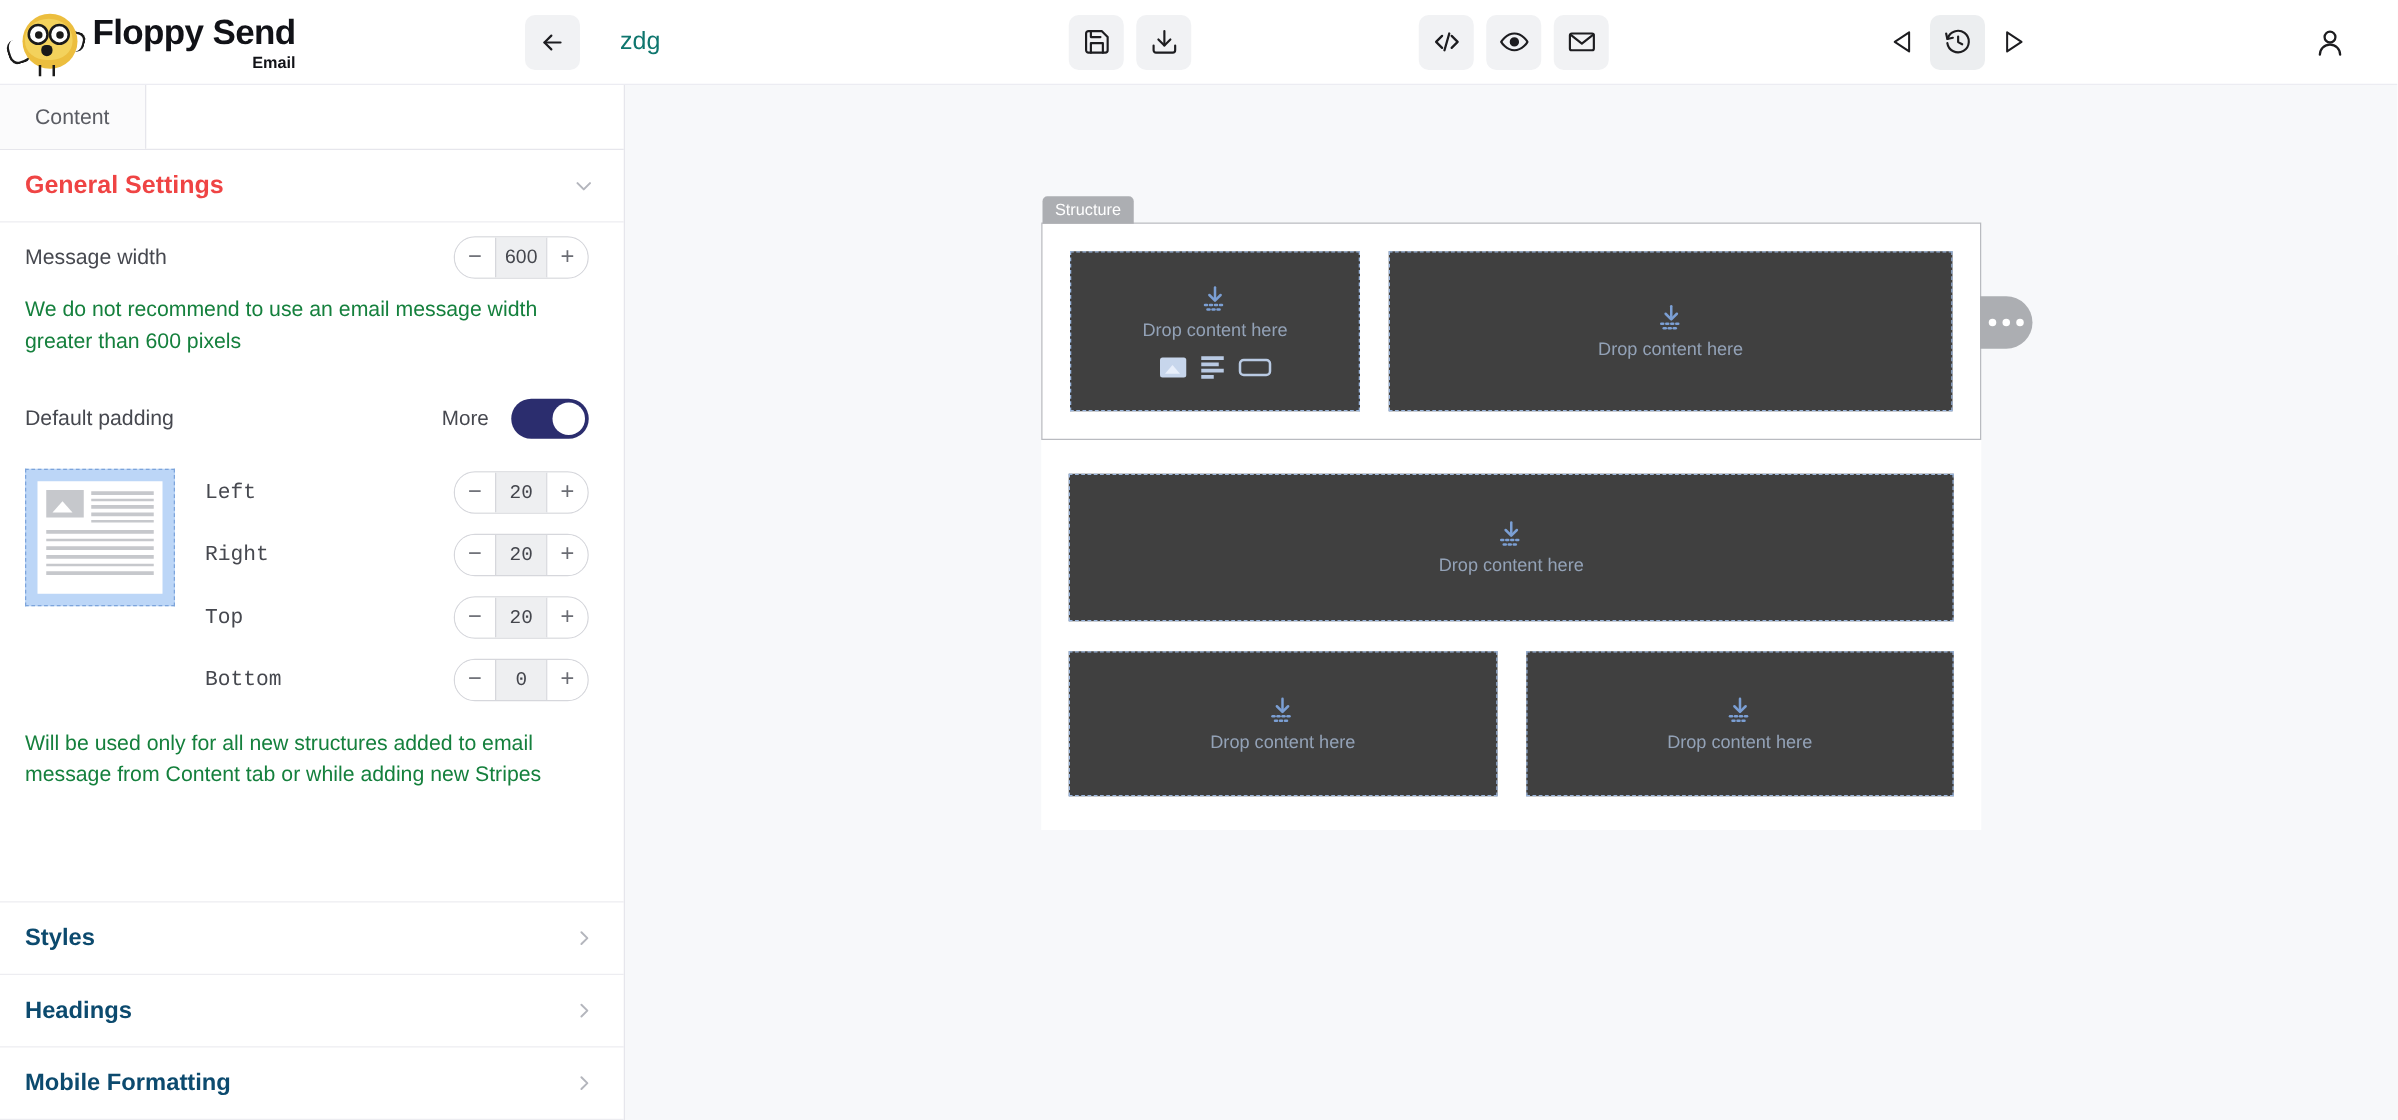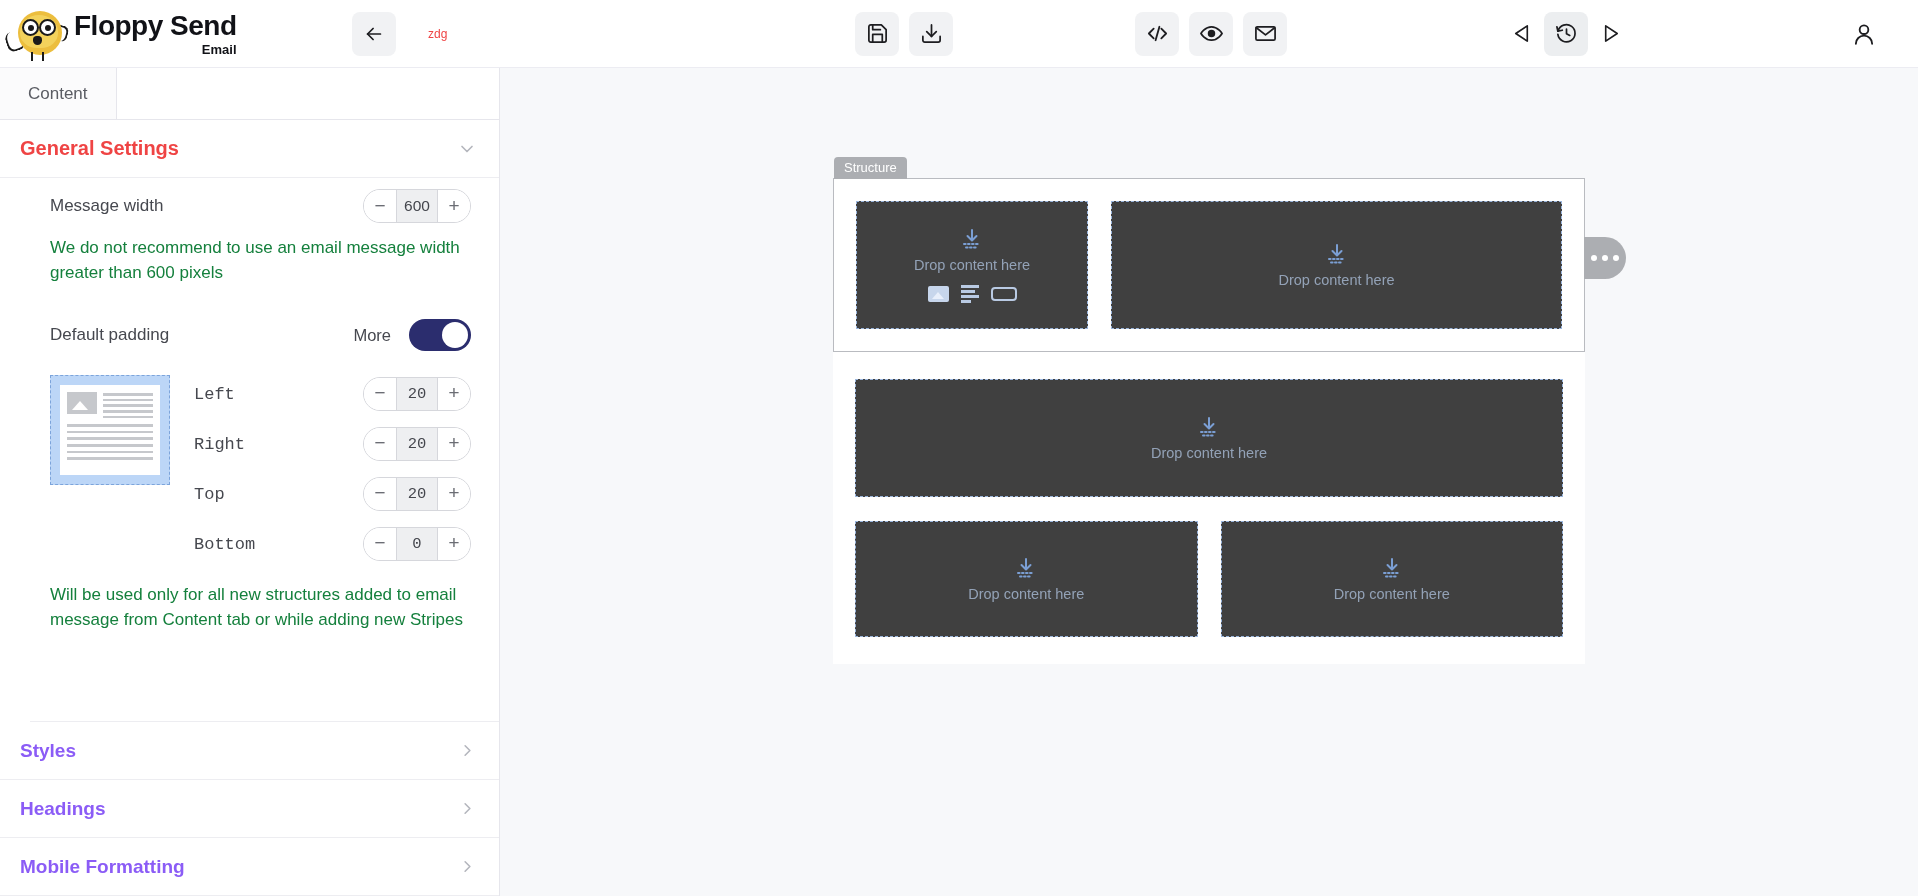--- a/index.html
+++ b/index.html
@@ -9,21 +9,21 @@
     background: #ffffff; overflow: hidden;
   }
   body { display: flex; flex-direction: column; }
 
   
   .topbar {
     height: 68px; min-height: 68px; background: #ffffff;
     display: flex; align-items: center; position: relative;
     border-bottom: 1px solid #ececf2;
   }
-  .logo-zone { width: 352px; display: flex; align-items: center; padding-left: 6px; gap: 6px; }
+  .logo-zone { width: 420px; display: flex; align-items: center; padding-left: 6px; gap: 6px; }
   .owl { width: 62px; height: 58px; position: relative; flex: none; }
   .owl-body {
     position: absolute; left: 12px; top: 6px; width: 44px; height: 44px;
     background: #ecbe3e; border-radius: 50%;
   }
   .owl-face {
     position: absolute; left: 14px; top: 10px; width: 38px; height: 33px;
     background: #f3d25c; border-radius: 50% 50% 45% 45%;
   }
   .owl-eye {
@@ -58,21 +58,21 @@
 
   .icon-btn {
     width: 44px; height: 44px; border-radius: 8px; background: #f1f2f4;
     display: flex; align-items: center; justify-content: center;
     border: none; cursor: pointer; color: #1d1d20;
   }
   .icon-btn.flat { background: transparent; }
   .icon-btn.active { background: #eceef0; }
 
   .tb-back { margin-left: 0; }
-  .doc-title { font-size: 12px; color: #ef4444; margin-left: 32px; }
+  .doc-title { font-size: 20px; color: #0f766e; margin-left: 32px; }
 
   .tb-group { display: flex; align-items: center; gap: 10px; }
   .tb-mid-save { position: absolute; left: 855px; }
   .tb-mid-tools { position: absolute; left: 1135px; }
   .tb-hist { position: absolute; left: 1500px; gap: 0; }
   .tb-user { position: absolute; right: 32px; }
 
   
   .workspace { flex: 1; display: flex; min-height: 0; }
 
@@ -88,27 +88,27 @@
     border-right: 1px solid #e6e6ec;
   }
   .tab.active { background: #ffffff; color: #3c3e45; border-bottom: 1px solid #ffffff;
     margin-bottom: -1px; border-right: 1px solid #e6e6ec; }
 
   .section-head {
     height: 58px; display: flex; align-items: center; justify-content: space-between;
     padding: 0 22px 0 20px; border-bottom: 1px solid #ededf1; cursor: pointer;
   }
   .section-head .title { font-size: 20px; font-weight: 700; color: #ef4444; }
-  .section-head.sub .title { font-size: 19px; font-weight: 700; color: #8b5cf6; }
+  .section-head.sub .title { font-size: 19px; font-weight: 700; color: #0c4a6e; }
 
   .chev { color: #b4b6bd; display: flex; }
 
   .scroll-area {
     flex: 1; overflow-y: auto; position: relative; padding: 0 0 0 0;
-    border-bottom: 1px solid #ededf1; min-height: 0; margin-left: 30px;
+    border-bottom: 1px solid #ededf1; min-height: 0;
   }
   .scroll-area::-webkit-scrollbar { width: 13px; }
   .scroll-area::-webkit-scrollbar-track { background: #f7f7f8; }
   .scroll-area::-webkit-scrollbar-thumb { background: #bfc0c4; border-radius: 0; }
 
   .row {
     display: flex; align-items: center; justify-content: space-between;
     padding: 0 28px 0 20px; min-height: 56px;
   }
   .row-label { font-size: 17px; color: #46484f; }

